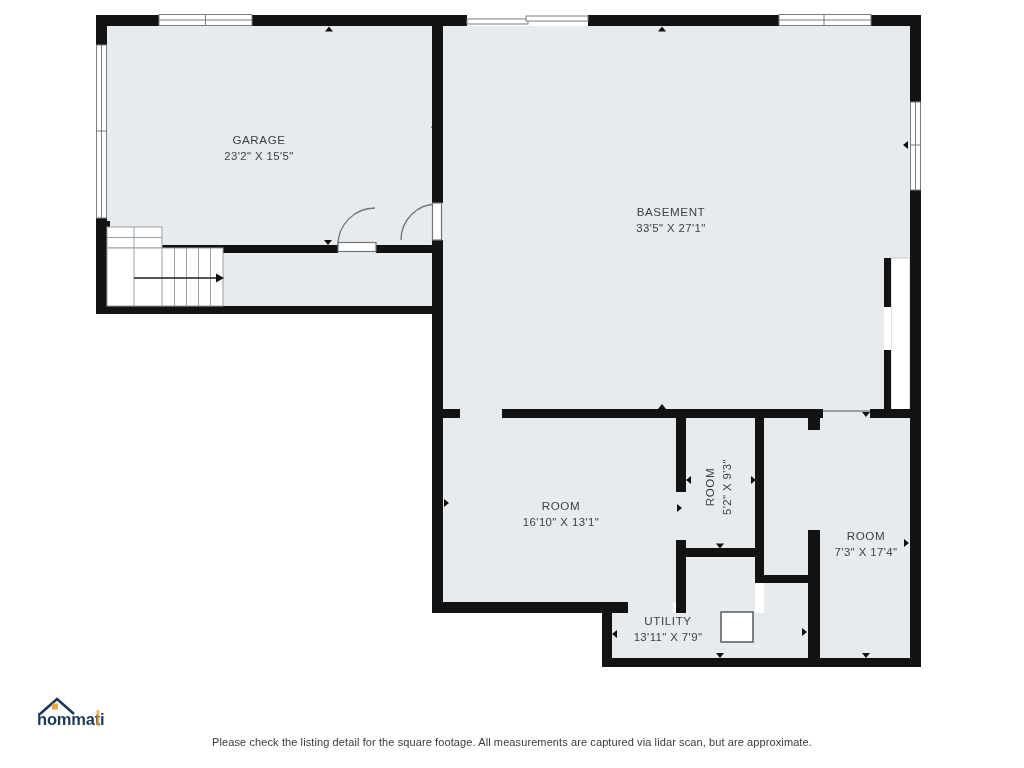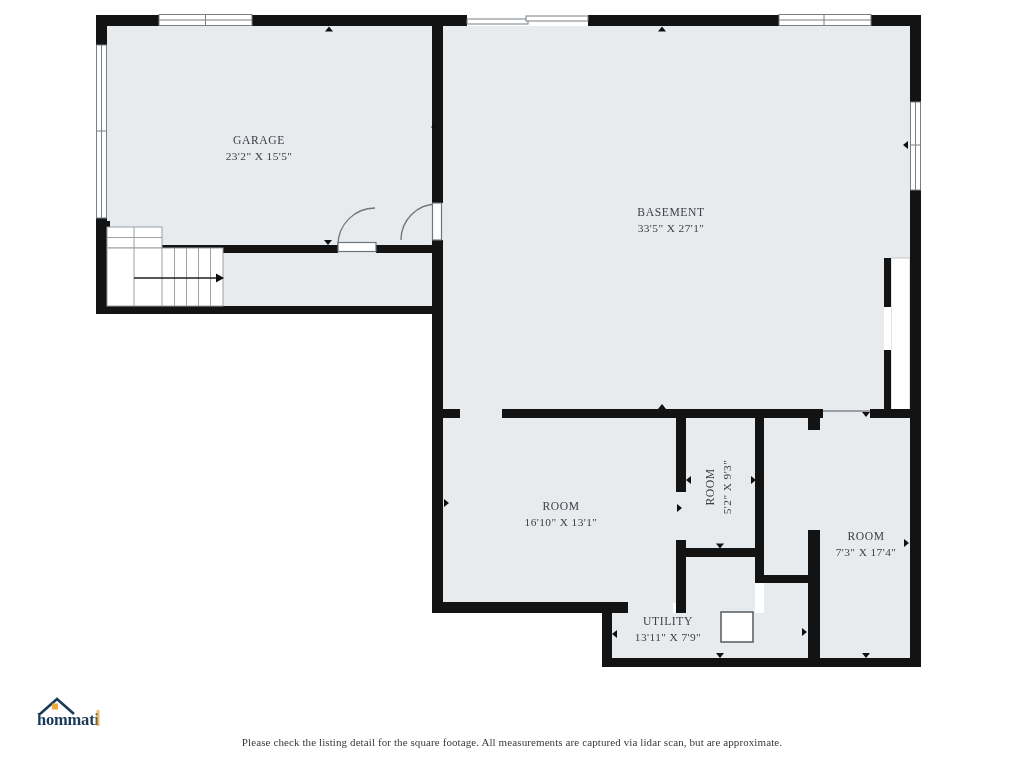--- a/index.html
+++ b/index.html
@@ -5,21 +5,21 @@
   :root{
     --wall:#131313;
     --floor:#e8ebee;
     --frame:#7a8085;
     --text:#3d4147;
     --navy:#1b3a5a;
     --orange:#eea83b;
   }
   html,body{margin:0;padding:0;background:#ffffff;}
   .page{position:relative;width:1024px;height:768px;background:#fff;overflow:hidden;
-        font-family:Liberation Serif, serif;}
+        font-family:Liberation Sans, sans-serif;}
   svg{display:block}
   .wall{fill:var(--wall);}
   .floor{fill:var(--floor);}
   .frame{fill:#ffffff;stroke:var(--frame);stroke-width:1;}
   .thin{stroke:var(--frame);stroke-width:1;fill:none;}
   .stair{fill:#ffffff;stroke:#9aa0a5;stroke-width:1;}
   .stairline{stroke:#9aa0a5;stroke-width:1;fill:none;}
   .arrowline{stroke:#1f1f1f;stroke-width:1.6;fill:none;}
   .marker{fill:#101010;}
   .doorleaf{fill:#ffffff;stroke:#6f7579;stroke-width:1.2;}

